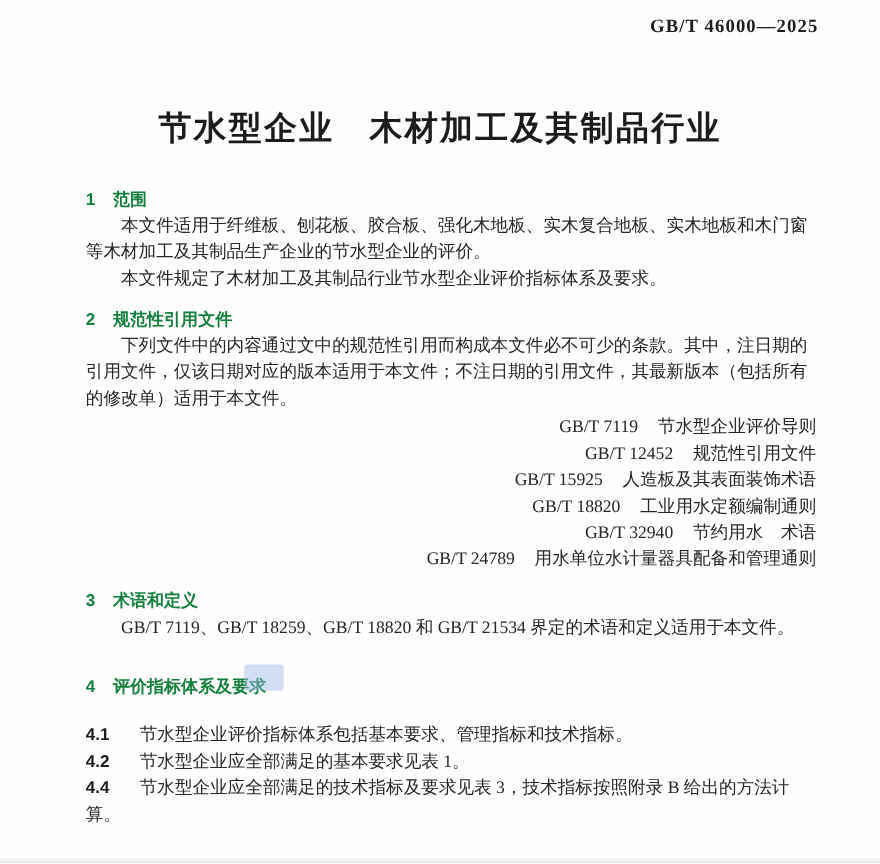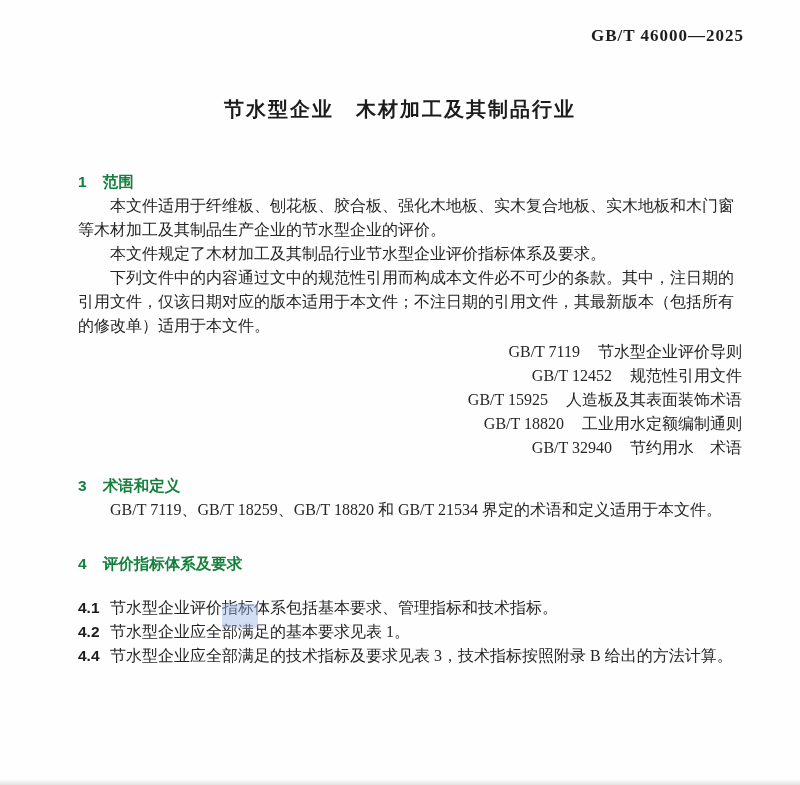--- a/index.html
+++ b/index.html
@@ -1,28 +1,28 @@
 <!DOCTYPE html>
 <html><head>
 <meta charset="utf-8">
 <style>
   html,body { margin:0; padding:0; background:#ffffff; }
   .page {
     position:relative; width:800px; height:785px; overflow:hidden;
     background:#fefefe; font-family:"Liberation Serif","DejaVu Serif",serif;
   }
   .std-number {
-    position:absolute; top:26px; right:56px;
+    position:absolute; top:14px; right:56px;
     font-family:"Liberation Serif","DejaVu Serif",serif;
     font-weight:700; font-size:17px; letter-spacing:1px; color:#1d1d1d;
   }
   .doc-title {
     position:absolute; top:96px; left:0; right:0; text-align:center;
     font-family:"Liberation Sans","DejaVu Sans",sans-serif;
-    font-weight:700; font-size:20px; letter-spacing:2px; color:#1c1c1c;
+    font-weight:700; font-size:30px; letter-spacing:2px; color:#1c1c1c;
   }
   .content {
     position:absolute; left:78px; right:58px; top:162px;
     font-size:16px; line-height:24px; color:#262626;
   }
   .sec-heading {
     margin:0; font-family:"Liberation Sans","DejaVu Sans",sans-serif;
     font-weight:700; font-size:15.5px; line-height:24px; color:#15803d;
   }
   .sec-num { display:inline-block; margin-right:16px; }
@@ -31,21 +31,21 @@
   .mt-sec3  { margin-top:14px; }
   .mt-sec4  { margin-top:30px; }
   p.body { margin:0; text-indent:2em; }
   .after-heading { margin-top:22px; }
   .ref-list { margin:2px 0 0 0; padding-left:34px;text-align:right; }
   .ref-row { line-height:24px; }
   .ref-code { margin-right:18px; }
   .clause-list { margin-top:20px; }
   .clause-row { line-height:24px; }
   .clause-num {
-    display:inline-block; min-width:24px; margin-right:8px;
+    display:inline-block; min-width:24px; margin-right:25px;
     font-family:"Liberation Sans","DejaVu Sans",sans-serif; font-weight:700;
     color:#1b1b1b; font-size:15.5px;
   }
   .watermark {
     position:absolute; left:222px; top:604px; width:36px; height:24px;
     border-radius:3px; opacity:0.45;
   }
   .scan-edge {
     position:absolute; left:0; bottom:0; width:100%; height:6px;
     background:linear-gradient(to bottom, rgba(130,130,128,0), rgba(130,130,128,0.22));
@@ -61,37 +61,43 @@
   <div class="doc-title">节水型企业　木材加工及其制品行业</div>
 
   <div class="content">
 
     <h2 class="sec-heading mt-first">
       <span class="sec-num">1</span><span>范围</span>
     </h2>
     <p class="body">本文件适用于纤维板、刨花板、胶合板、强化木地板、实木复合地板、实木地板和木门窗等木材加工及其制品生产企业的节水型企业的评价。</p>
     <p class="body after-heading">本文件规定了木材加工及其制品行业节水型企业评价指标体系及要求。</p>
 
+    <h2 class="sec-heading mt-sec2">
+      <span class="sec-num">2</span><span>规范性引用文件</span>
+    </h2>
     <p class="body after-heading">下列文件中的内容通过文中的规范性引用而构成本文件必不可少的条款。其中，注日期的引用文件，仅该日期对应的版本适用于本文件；不注日期的引用文件，其最新版本（包括所有的修改单）适用于本文件。</p>
 
     <div class="ref-list">
       <div class="ref-row">
         <span class="ref-code">GB/T 7119</span><span>节水型企业评价导则</span>
       </div>
       <div class="ref-row">
         <span class="ref-code">GB/T 12452</span><span>规范性引用文件</span>
       </div>
       <div class="ref-row">
         <span class="ref-code">GB/T 15925</span><span>人造板及其表面装饰术语</span>
       </div>
       <div class="ref-row">
         <span class="ref-code">GB/T 18820</span><span>工业用水定额编制通则</span>
       </div>
       <div class="ref-row">
         <span class="ref-code">GB/T 32940</span><span>节约用水　术语</span>
+      </div>
+      <div class="ref-row">
+        <span class="ref-code">GB/T 24789</span><span>用水单位水计量器具配备和管理通则</span>
       </div>
     </div>
 
     <h2 class="sec-heading mt-sec3">
       <span class="sec-num">3</span><span>术语和定义</span>
     </h2>
     <p class="body after-heading">GB/T 7119、GB/T 18259、GB/T 18820 和 GB/T 21534 界定的术语和定义适用于本文件。</p>
 
     <h2 class="sec-heading mt-sec4">
       <span class="sec-num">4</span><span>评价指标体系及要求</span>

